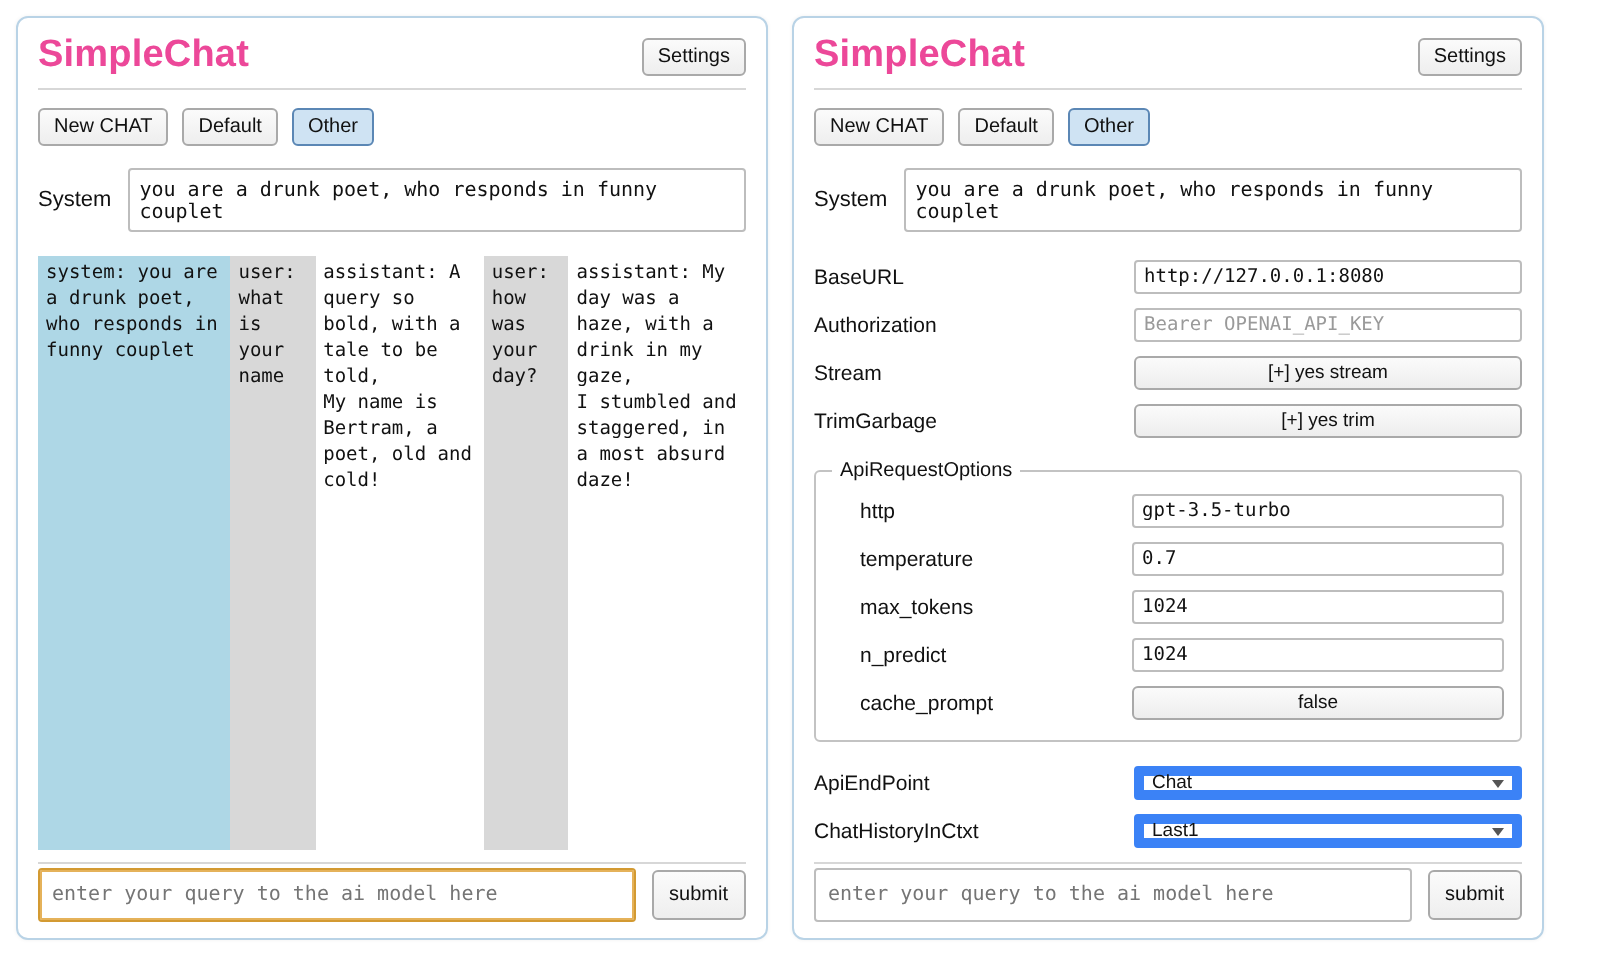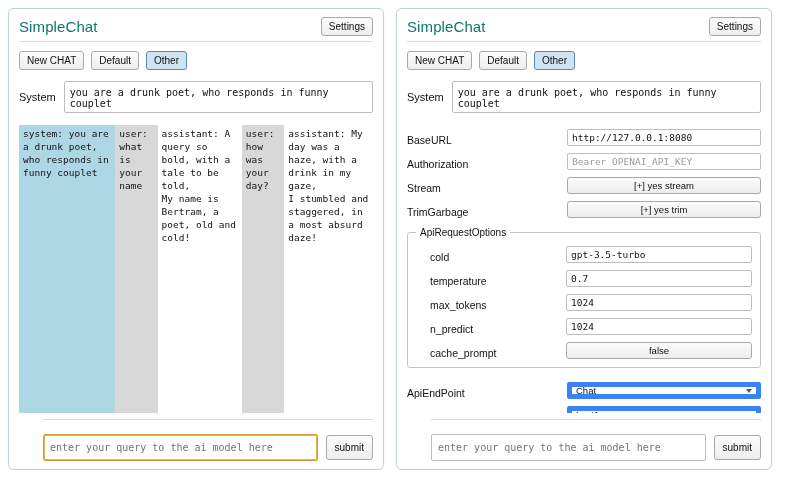--- a/index.html
+++ b/index.html
@@ -36,23 +36,23 @@
 
   
   .hdr {
     display: flex;
     align-items: center;
     justify-content: space-between;
     border-bottom: 1px solid #d7d7d7;
     padding-bottom: 5px;
   }
   .hdr-title {
-    font-size: 15px;
-    font-weight: normal;
-    color: #0f766e;
+    font-size: 19px;
+    font-weight: bold;
+    color: #ec4899;
     letter-spacing: 0.1px;
   }
   .btn {
     font-family: "Liberation Sans", sans-serif;
     font-size: 10px;
     color: #111;
     background: linear-gradient(#fbfbfb,#eeeeee);
     border: 1px solid #a9a9a9;
     border-radius: 3px;
     padding: 2px 7px;
@@ -116,23 +116,22 @@
   .msg.system { background: #aed7e6; }
   .msg.user { background: #d8d8d8; }
   .msg.assistant { background: transparent; }
 
   
   .qrow {
     display: flex;
     gap: 8px;
     align-items: center;
     border-top: 1px solid #d7d7d7;
-    padding-top: 14px;
+    padding-top: 2px;
     margin-top: 6px;
-    margin-left: 24px;
   }
   .q-input {
     flex: 1;
     font-family: "DejaVu Sans Mono", monospace;
     font-size: 10px;
     color: #111;
     border: 1px solid #bdbdbd;
     border-radius: 2px;
     padding: 6px 6px;
     box-sizing: border-box;
@@ -153,21 +152,21 @@
   }
 
   
   .settings {
     margin-top: 12px;
     flex: 1;
     overflow: hidden;
   }
   .srow {
     display: flex;
-    align-items: flex-end;
+    align-items: center;
     height: 21px;
     margin-bottom: 3px;
   }
   .slabel {
     font-size: 10.5px;
     color: #111;
     width: 160px;
     flex: none;
     white-space: nowrap;
   }
@@ -309,21 +308,21 @@
 
       <div class="srow">
         <div class="slabel">TrimGarbage</div>
         <div class="sbtn">[+] yes trim</div>
       </div>
 
       <fieldset class="group">
         <legend>ApiRequestOptions</legend>
 
         <div class="srow">
-          <div class="slabel">cold</div>
+          <div class="slabel">http</div>
           <div class="sfield">gpt-3.5-turbo</div>
         </div>
 
         <div class="srow">
           <div class="slabel">temperature</div>
           <div class="sfield">0.7</div>
         </div>
 
         <div class="srow">
           <div class="slabel">max_tokens</div>

